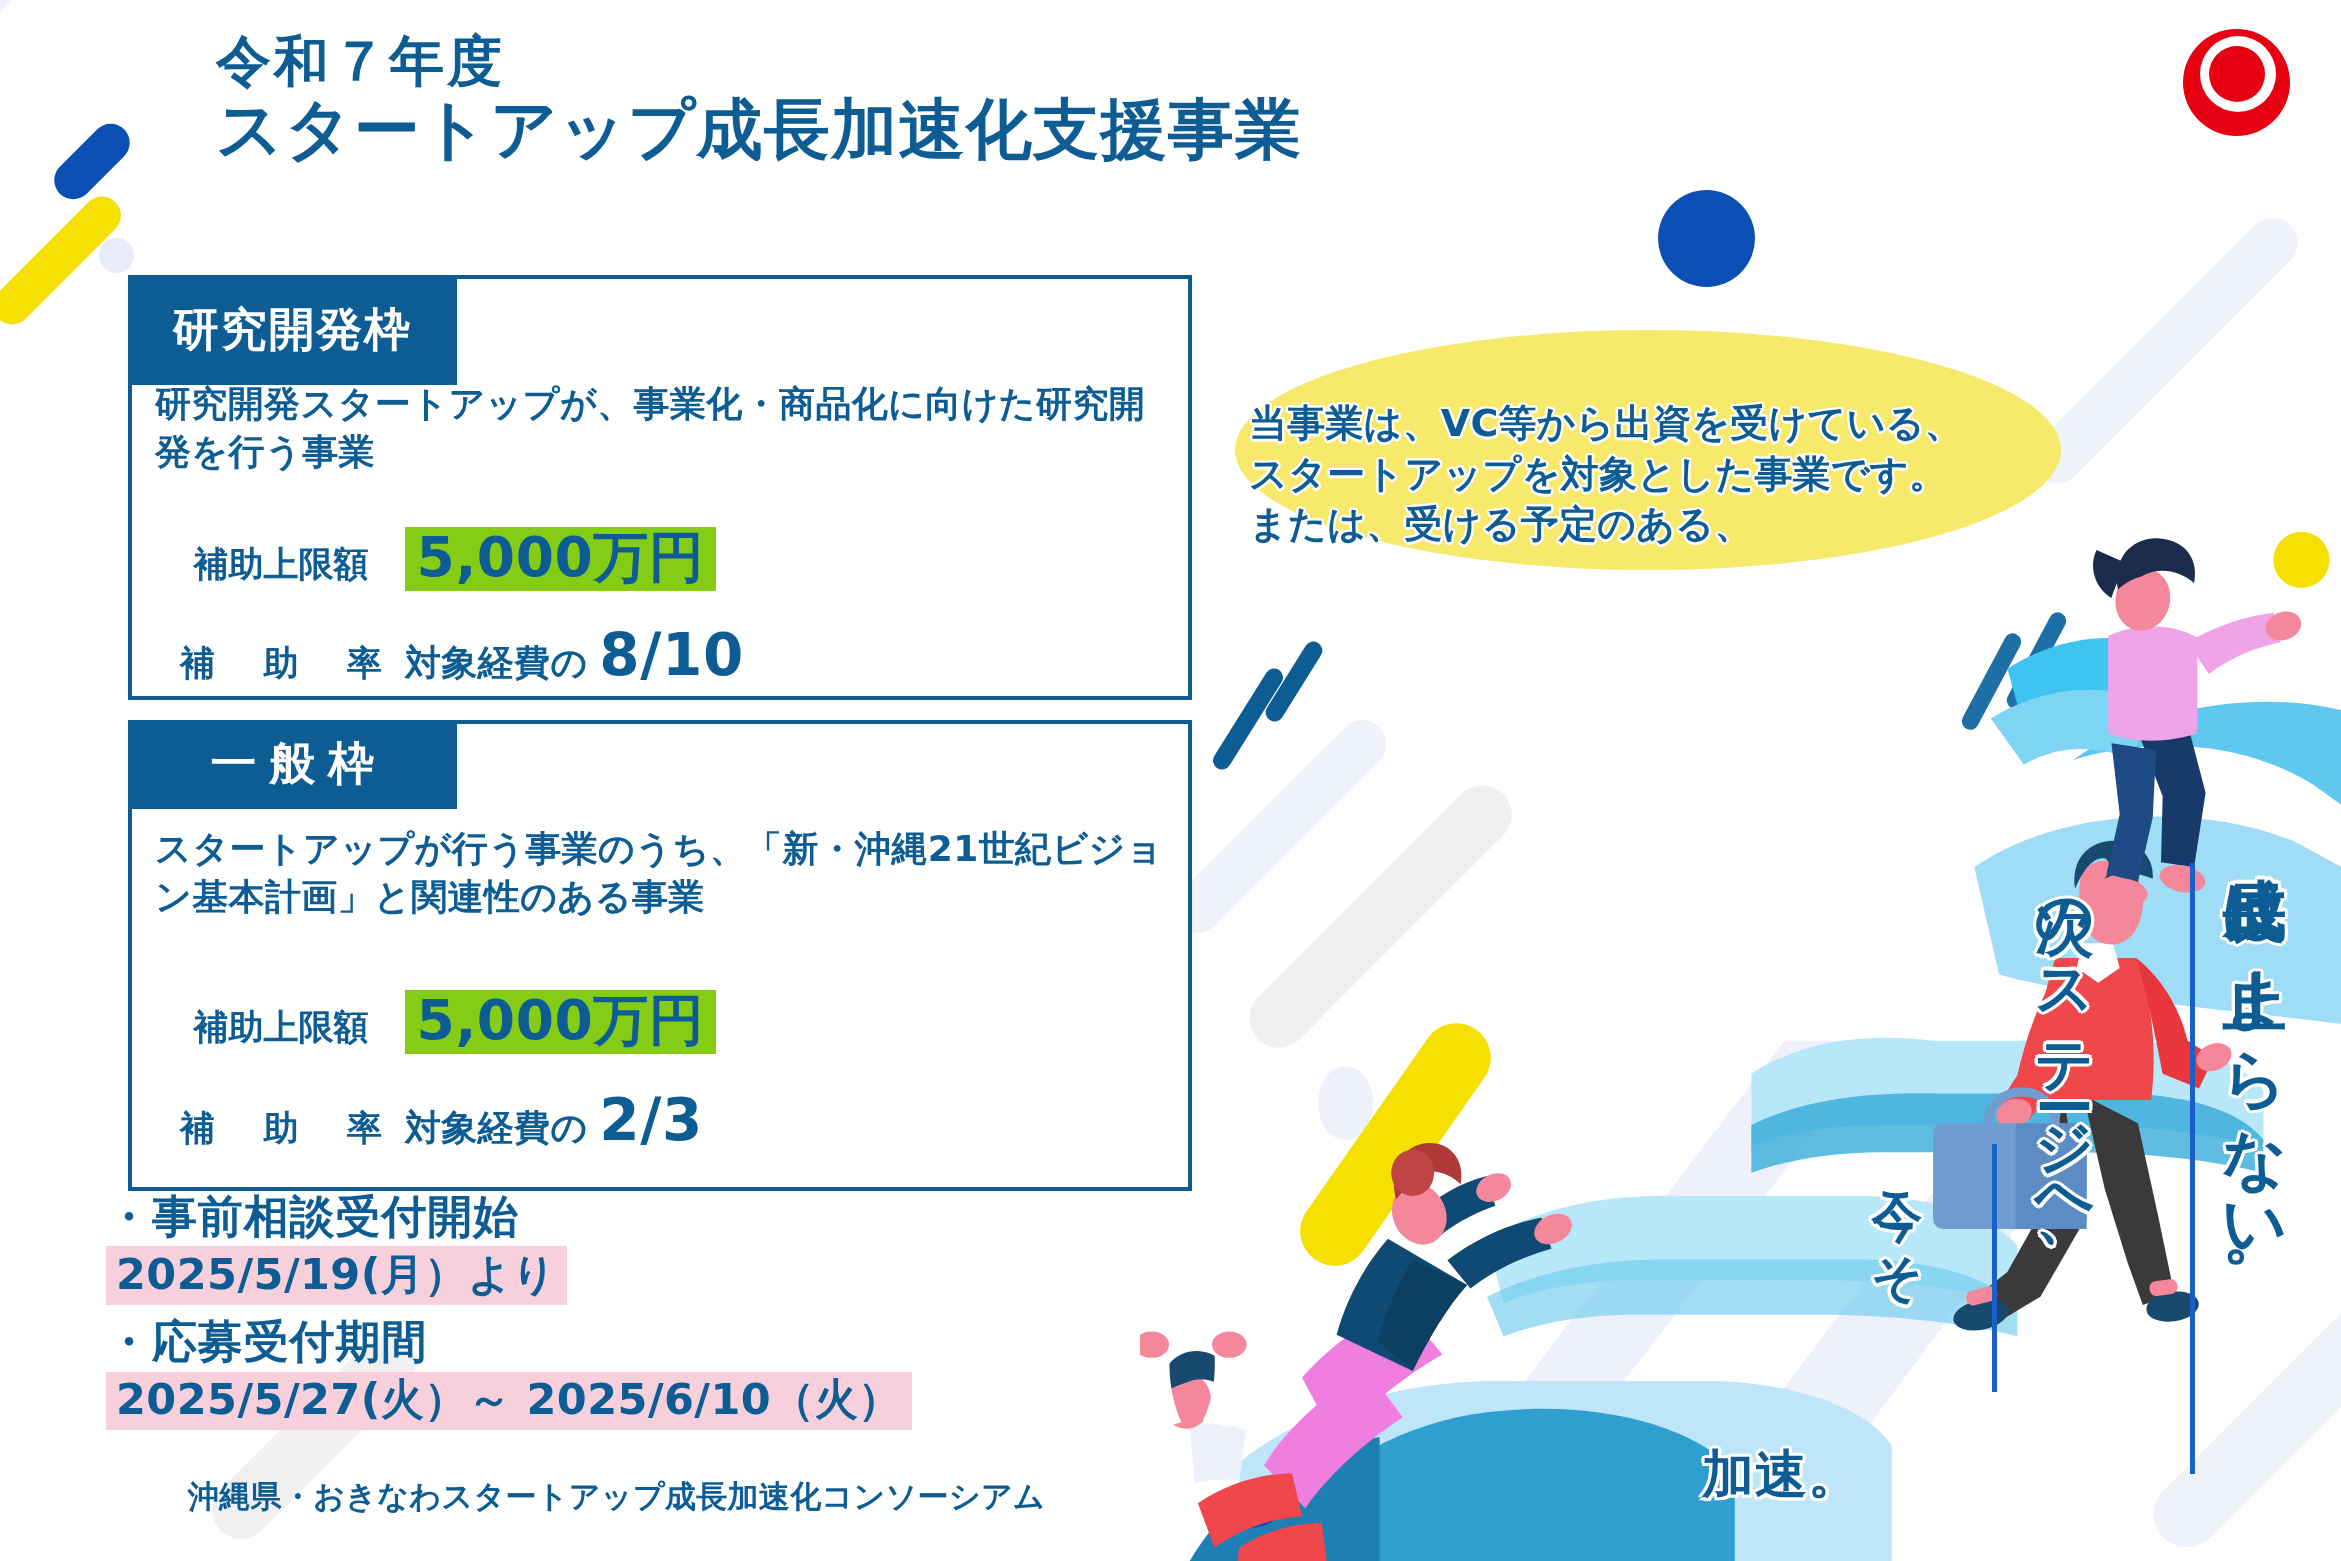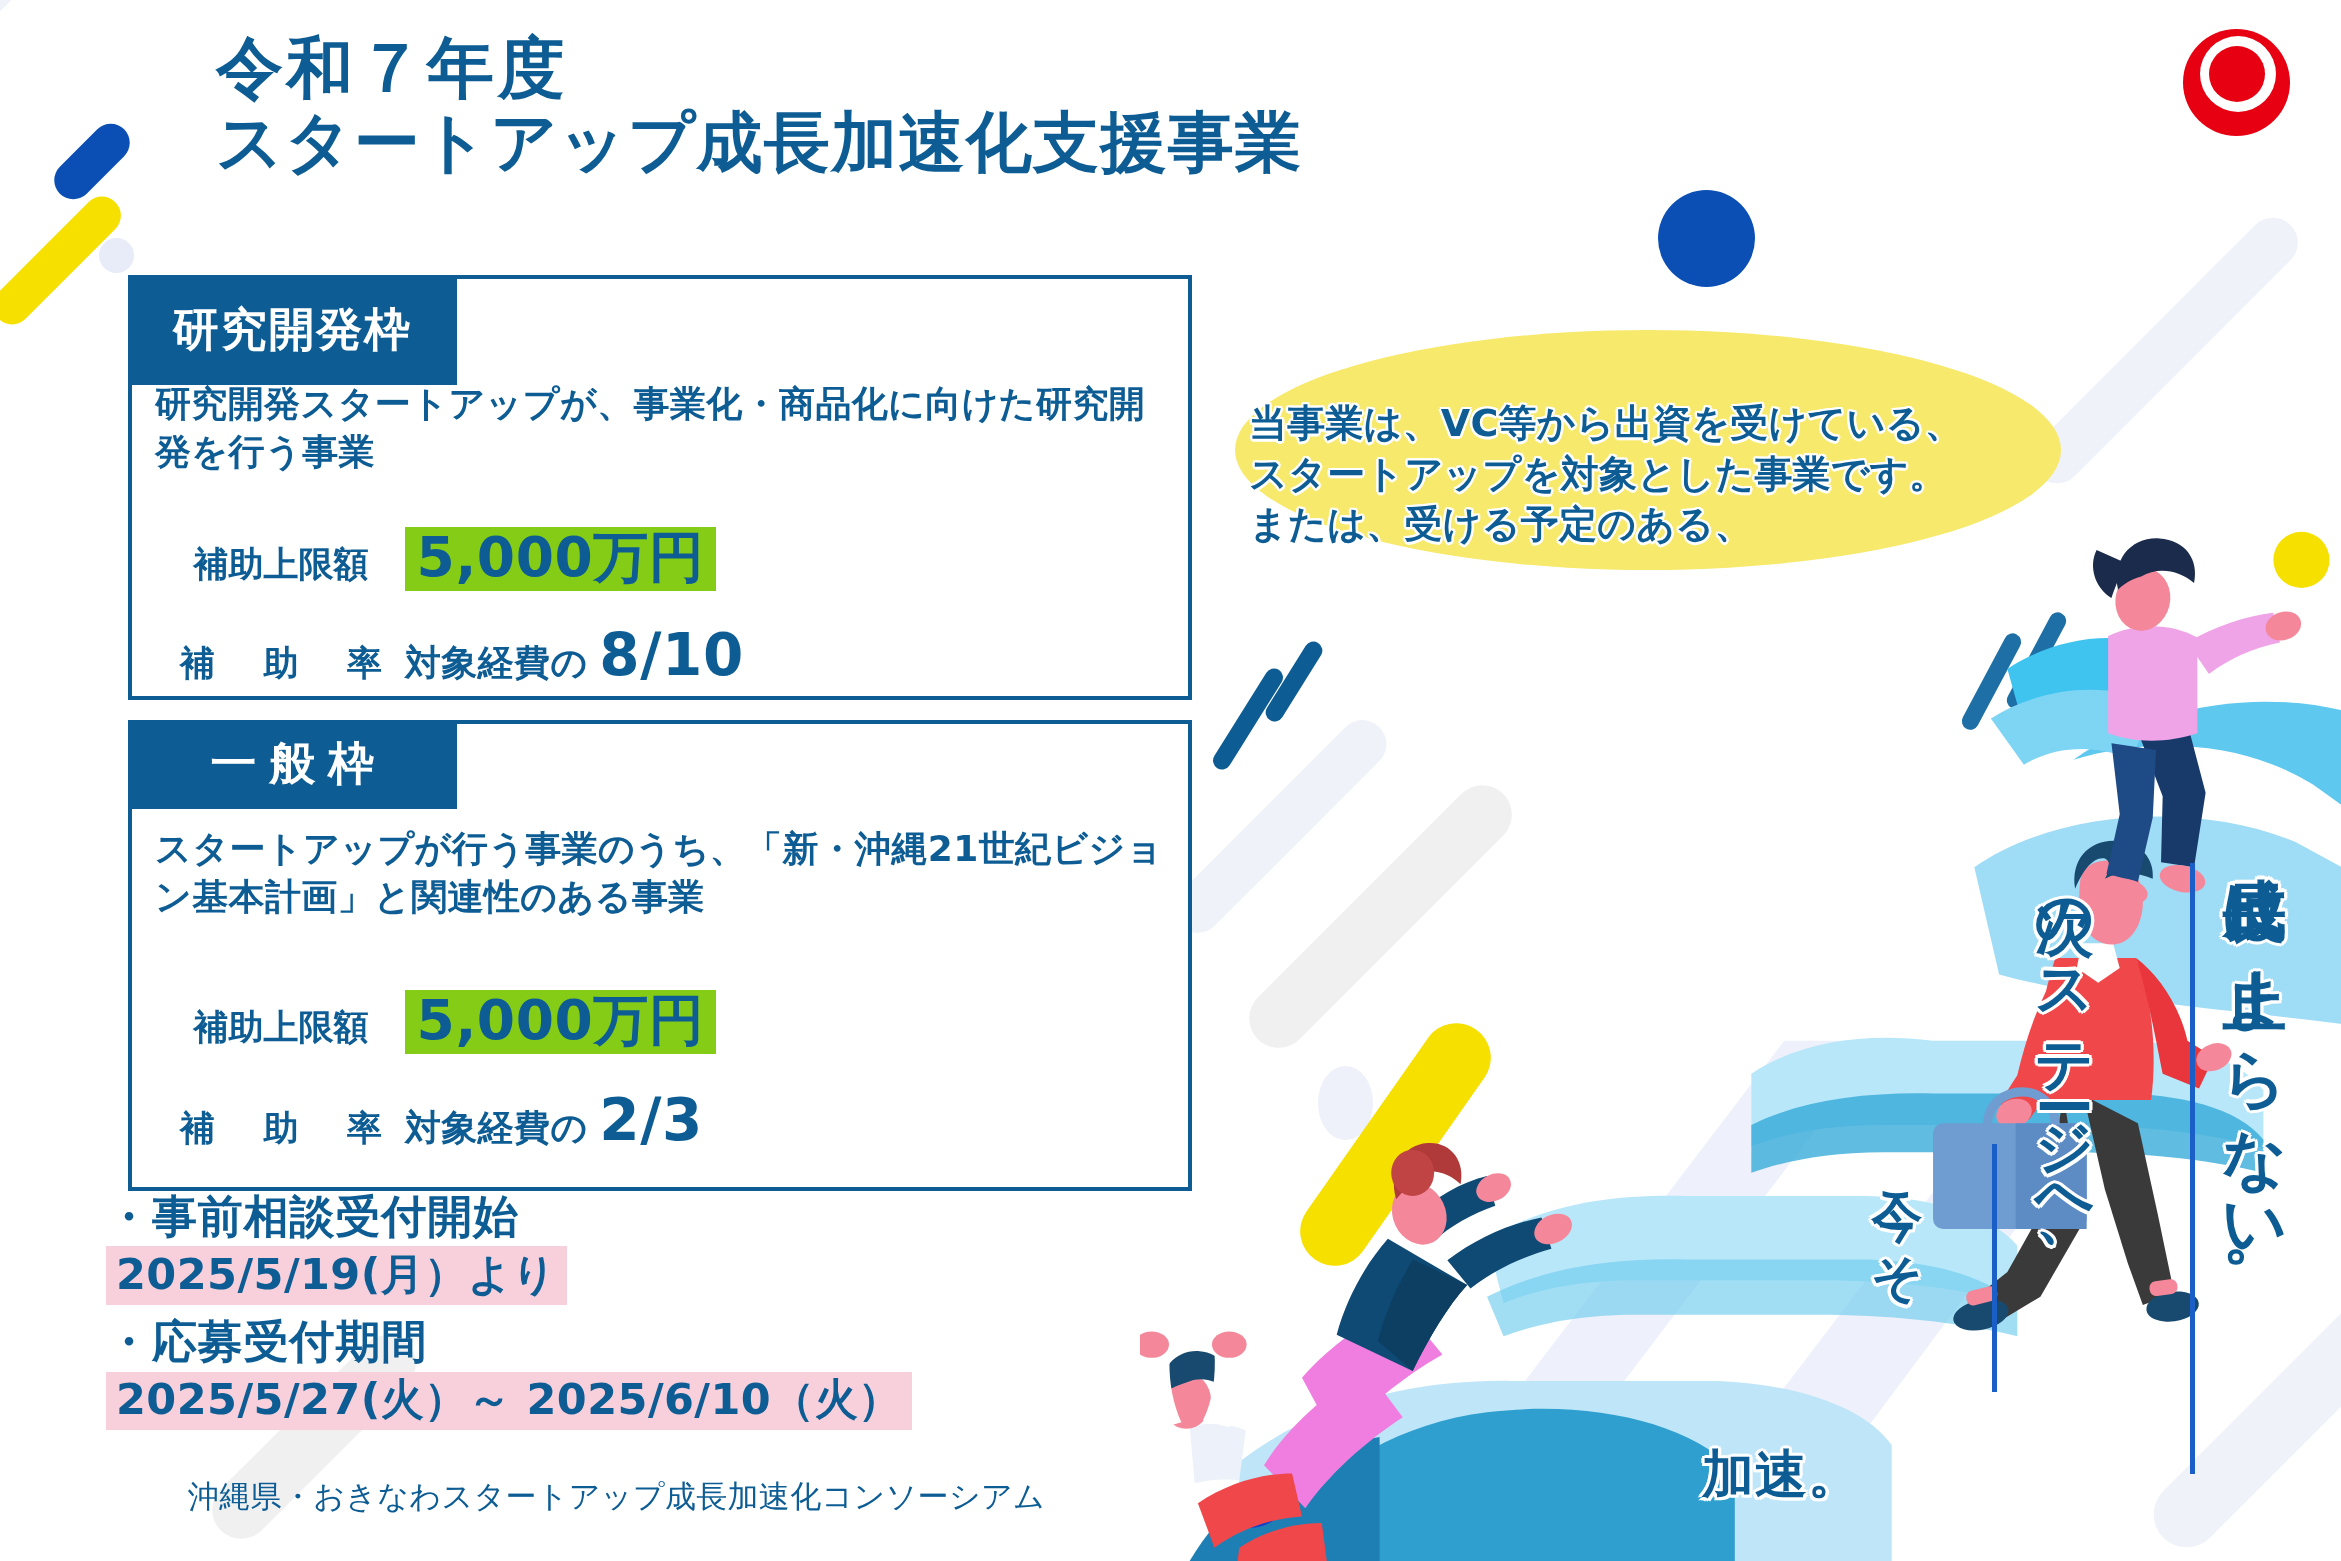--- a/index.html
+++ b/index.html
@@ -31,21 +31,21 @@
   .logo-cut{position:absolute;left:16.5px;top:6.6px;width:76px;height:76px;border-radius:50%;
             background:#ffffff;}
   .logo-inner{position:absolute;left:26.4px;top:16.5px;width:56px;height:56px;border-radius:50%;
               background:#e60012;}
 
   
   .title-wrap{position:absolute;left:216px;top:31px;}
   .title-line{
     color:#0d5d94;
     font-weight:bold;
-    font-size:67px;
+    font-size:55px;
     line-height:1.12;
     letter-spacing:.05em;
     white-space:nowrap;
     text-shadow:
       2.5px 0 0 #fff,-2.5px 0 0 #fff,0 2.5px 0 #fff,0 -2.5px 0 #fff,
       1.7px 1.7px 0 #fff,-1.7px 1.7px 0 #fff,1.7px -1.7px 0 #fff,-1.7px -1.7px 0 #fff;
   }
   .title-line.second{font-size:66px;letter-spacing:.02em;}
 
   
@@ -113,21 +113,21 @@
     color:#0d5d94;font-weight:bold;font-size:45px;line-height:1.18;letter-spacing:.02em;
     margin-bottom:3.3px;
   }
   .dl-date{
     display:inline-block;background:#f7d0db;
     color:#0d5d94;font-weight:bold;font-size:43px;line-height:1.25;
     padding:1.7px 10px 3.3px 10px;margin-bottom:10px;letter-spacing:.01em;
   }
   .footer-org{
     position:absolute;left:188px;top:1476px;
-    color:#0d5d94;font-weight:normal;font-size:31px;letter-spacing:.01em;
+    color:#0d5d94;font-weight:bold;font-size:31px;letter-spacing:.01em;
   }
 
   
   .vtext{
     position:absolute;
     writing-mode:vertical-rl;
     color:#0d5d94;font-weight:bold;
     letter-spacing:.10em;
     text-shadow:
       3.3px 0 0 #fff,-3.3px 0 0 #fff,0 3.3px 0 #fff,0 -3.3px 0 #fff,

